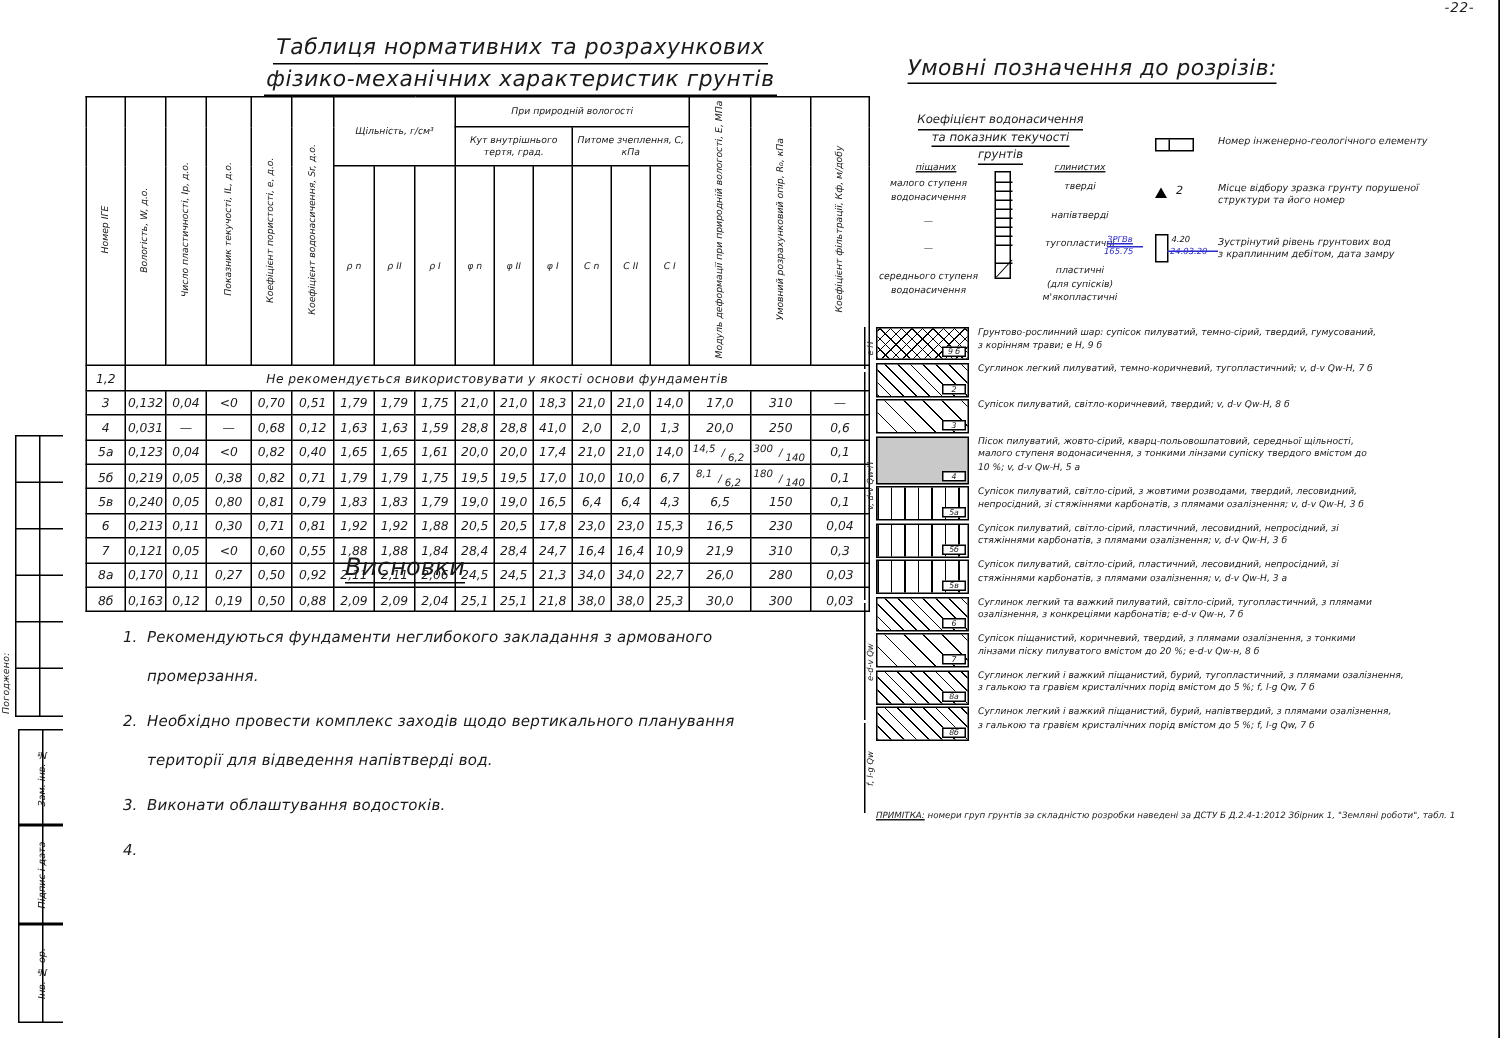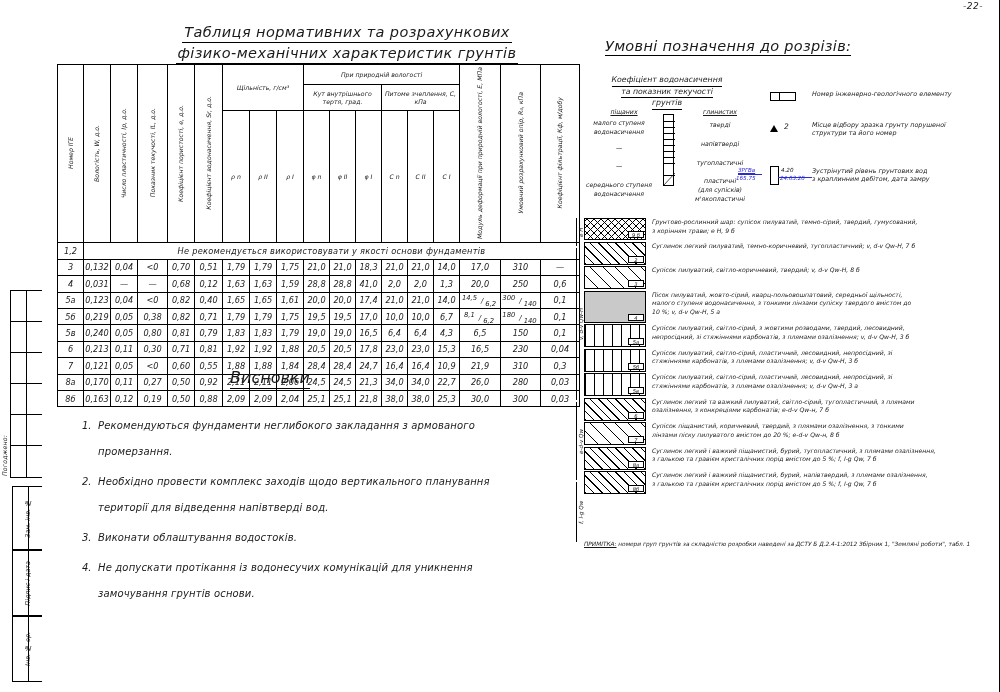--- a/index.html
+++ b/index.html
@@ -454,24 +454,20 @@
         </div>
       </div>
       <div class="concl-item">
         <div class="concl-num">3.</div>
         <div class="concl-txt">
           <div>Виконати облаштування водостоків.</div>
         </div>
       </div>
       <div class="concl-item">
         <div class="concl-num">4.</div>
-        <div class="concl-txt">
-          <div>Не допускати протікання із водонесучих комунікацій для уникнення</div>
-          <div>замочування грунтів основи.</div>
-        </div>
       </div>
     </div>
 
   <div class="leg-title">Умовні позначення до розрізів:</div>
 
   <div class="wsat-title">
     <div><span>Коефіцієнт водонасичення</span></div>
     <div><span>та показник текучості</span></div>
     <div><span>грунтів</span></div>
   </div>
@@ -524,21 +520,21 @@
     <div class="sym-row" style="margin-top:9px">
       <div class="sym-icon">
         <div class="tri"></div>
           <div class="tri-n">2</div>
       </div>
       <div class="sym-txt">
         <div>Місце відбору зразка грунту порушеної</div>
         <div>структури та його номер</div>
       </div>
     </div>
-    <div class="sym-row" style="margin-top:24px">
+    <div class="sym-row" style="margin-top:14px">
       <div class="sym-icon">
         <div class="gw">
           <div class="arrow"></div>
           <div class="bluetxt" style="left:-12px;top:1px">ЗРГВв</div>
           <div class="bluetxt" style="left:-14px;top:9px;text-decoration:none">165.75</div>
           <div class="flag"></div>
           <div class="lineb"></div>
           <div class="bluetxt" style="left:31px;top:1px;text-decoration:none;color:#111">4.20</div>
           <div class="bluetxt" style="left:30px;top:9px;text-decoration:none">24.03.20</div>
         </div>

